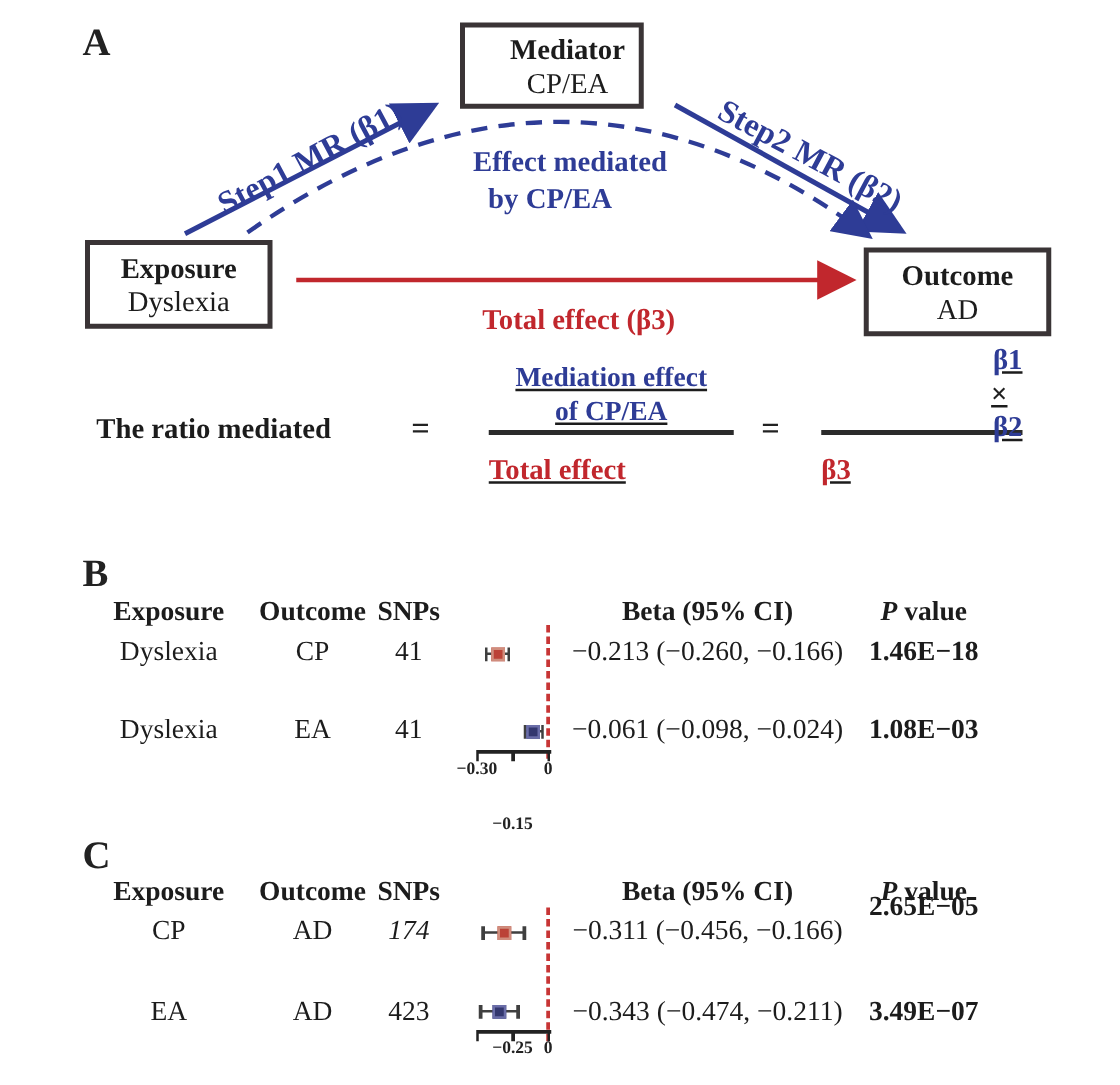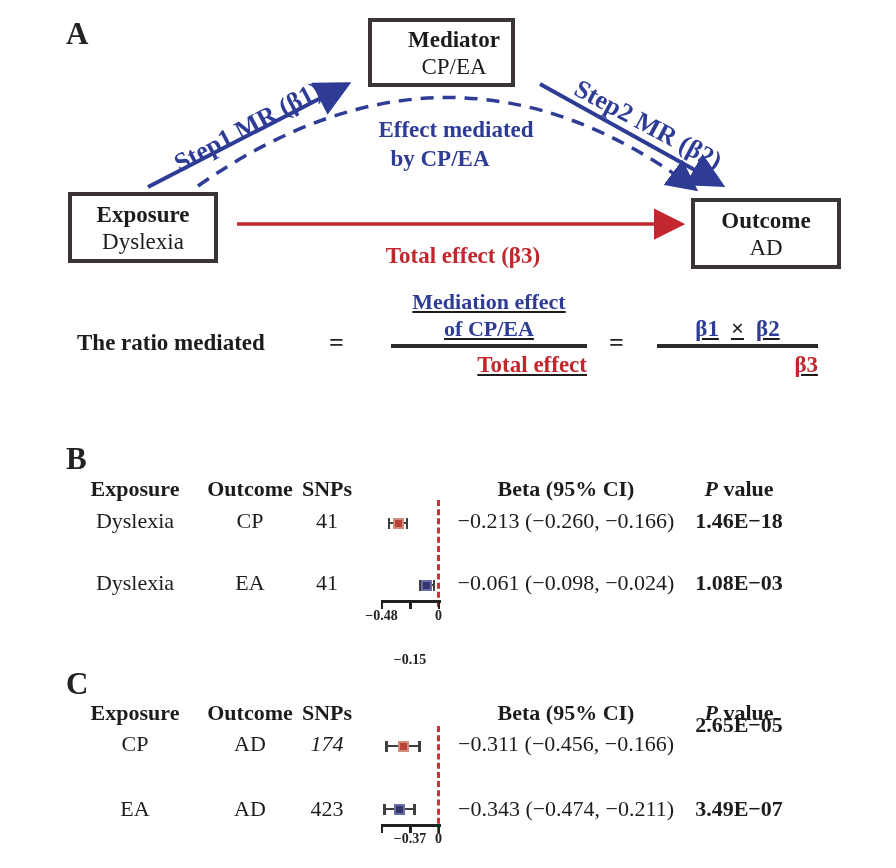--- a/index.html
+++ b/index.html
@@ -24,21 +24,21 @@
   }
   .blue-note{position:absolute;width:210px;text-align:center;font-weight:bold;font-size:23px;color:#2e3c96;}
   .red-note{position:absolute;width:250px;text-align:center;font-weight:bold;font-size:23px;color:#c1272d;}
   
   .eq-text{position:absolute;font-weight:bold;font-size:23px;white-space:nowrap;}
   .eq-sign{position:absolute;font-size:26px;font-weight:bold;color:#222;}
   .frac{position:absolute;text-decoration:underline;}
   .frac .num{display:flex;flex-direction:column;justify-content:flex-end;height:56px;
              text-align:center;font-weight:bold;font-size:22px;line-height:27px;color:#2e3c96;}
   .frac .bar{height:4px;background:#2b2b2b;margin-top:2px;}
-  .frac .den{text-align:right;font-weight:bold;font-size:23px;line-height:27px;color:#c1272d;margin-top:3px;}
+  .frac .den{text-align:left;font-weight:bold;font-size:23px;line-height:27px;color:#c1272d;margin-top:14px;}
   .frac .times{color:#222;padding:0 12px;font-weight:bold;}
   
   .thead{position:absolute;font-weight:bold;font-size:22px;white-space:nowrap;text-align:center;}
   .cell{position:absolute;font-size:22px;white-space:nowrap;text-align:center;}
   .cell.bold{font-weight:bold;}
   .italic{font-style:italic;}
   .col-exposure{left:75px;width:120px;}
   .col-outcome{left:198px;width:104px;}
   .col-snps{left:287px;width:80px;}
   .col-beta{left:444px;width:244px;}
@@ -102,21 +102,21 @@
     <span>Mediation effect</span>
     <span>of CP/EA</span>
   </div>
   <div class="bar"></div>
   <div class="den">Total effect</div>
 </div>
 
 <div class="eq-sign" style="left:609px;top:328px;">=</div>
 
 <div class="frac" style="left:657px;top:286px;width:161px;">
-  <div class="num" style="flex-direction:row;align-items:flex-end;justify-content:center;font-size:23px;">
+  <div class="num" style="flex-direction:column;align-items:flex-end;justify-content:center;font-size:23px;">
     <span>β1</span>
     <span class="times">×</span>
     <span>β2</span>
   </div>
   <div class="bar"></div>
   <div class="den">β3</div>
 </div>
 
 <div class="abs panel-letter" style="left:66px;top:441px;">B</div>
 
@@ -161,39 +161,39 @@
 <div class="cell col-exposure" style="top:796px;">EA</div>
 <div class="cell col-outcome" style="top:796px;">AD</div>
 <div class="cell col-snps" style="top:796px;">423</div>
 <div class="cell col-beta" style="top:796px;">−0.343 (−0.474, −0.211)</div>
 <div class="cell col-p bold" style="top:796px;">3.49E−07</div>
 
 <div id="forest-layer" class="abs" style="left:0;top:0;width:896px;height:868px;">
     <div class="zero-line" style="left: 437px; top: 500px; height: 107px;"></div>
     <div class="axis-line" style="left: 381.5px; top: 600px; width: 59px;"></div>
     <div class="axis-tick" style="left: 380.5px; top: 600px; height: 9px;"></div>
-    <div class="axis-tick-label" style="left: 351.5px; top: 608px;">−0.48</div>
+    <div class="axis-tick-label" style="left: 351.5px; top: 608px;">−0.30</div>
     <div class="axis-tick" style="left: 409px; top: 600px; height: 9px;"></div>
     <div class="axis-tick-label" style="left: 380px; top: 608px; margin-top: 44px;">−0.15</div>
     <div class="axis-tick" style="left: 437.5px; top: 600px; height: 9px;"></div>
     <div class="axis-tick-label" style="left: 408.5px; top: 608px;">0</div>
     <div class="ci-whisker" style="left: 389.1px; top: 521.7px; width: 17.86px;"></div>
     <div class="ci-cap" style="left: 387.8px; top: 517.5px; height: 11px;"></div>
     <div class="ci-cap" style="left: 405.66px; top: 517.5px; height: 11px;"></div>
     <div class="marker-square marker-red" style="left: 392.53px; top: 517.5px;"></div>
     <div class="ci-whisker" style="left: 419.88px; top: 583.7px; width: 14.06px;"></div>
     <div class="ci-cap" style="left: 418.58px; top: 579.5px; height: 11px;"></div>
     <div class="ci-cap" style="left: 432.64px; top: 579.5px; height: 11px;"></div>
     <div class="marker-square marker-navy" style="left: 421.41px; top: 579.5px;"></div>
     <div class="zero-line" style="left: 437px; top: 726px; height: 107px;"></div>
     <div class="axis-line" style="left: 381.5px; top: 824px; width: 59px;"></div>
     <div class="axis-tick" style="left: 380.5px; top: 824px; height: 9px;"></div>
     <div class="axis-tick-label" style="left: 351.5px; top: 831px; margin-top: 48px;">−0.50</div>
     <div class="axis-tick" style="left: 409px; top: 824px; height: 9px;"></div>
-    <div class="axis-tick-label" style="left: 380px; top: 831px;">−0.37</div>
+    <div class="axis-tick-label" style="left: 380px; top: 831px;">−0.25</div>
     <div class="axis-tick" style="left: 437.5px; top: 824px; height: 9px;"></div>
     <div class="axis-tick-label" style="left: 408.5px; top: 831px;">0</div>
     <div class="ci-whisker" style="left: 386.516px; top: 744.7px; width: 33.06px;"></div>
     <div class="ci-cap" style="left: 385.216px; top: 740.5px; height: 11px;"></div>
     <div class="ci-cap" style="left: 418.276px; top: 740.5px; height: 11px;"></div>
     <div class="marker-square marker-red" style="left: 397.546px; top: 740.5px;"></div>
     <div class="ci-whisker" style="left: 384.464px; top: 807.7px; width: 29.982px;"></div>
     <div class="ci-cap" style="left: 383.164px; top: 803.5px; height: 11px;"></div>
     <div class="ci-cap" style="left: 413.146px; top: 803.5px; height: 11px;"></div>
     <div class="marker-square marker-navy" style="left: 393.898px; top: 803.5px;"></div>

